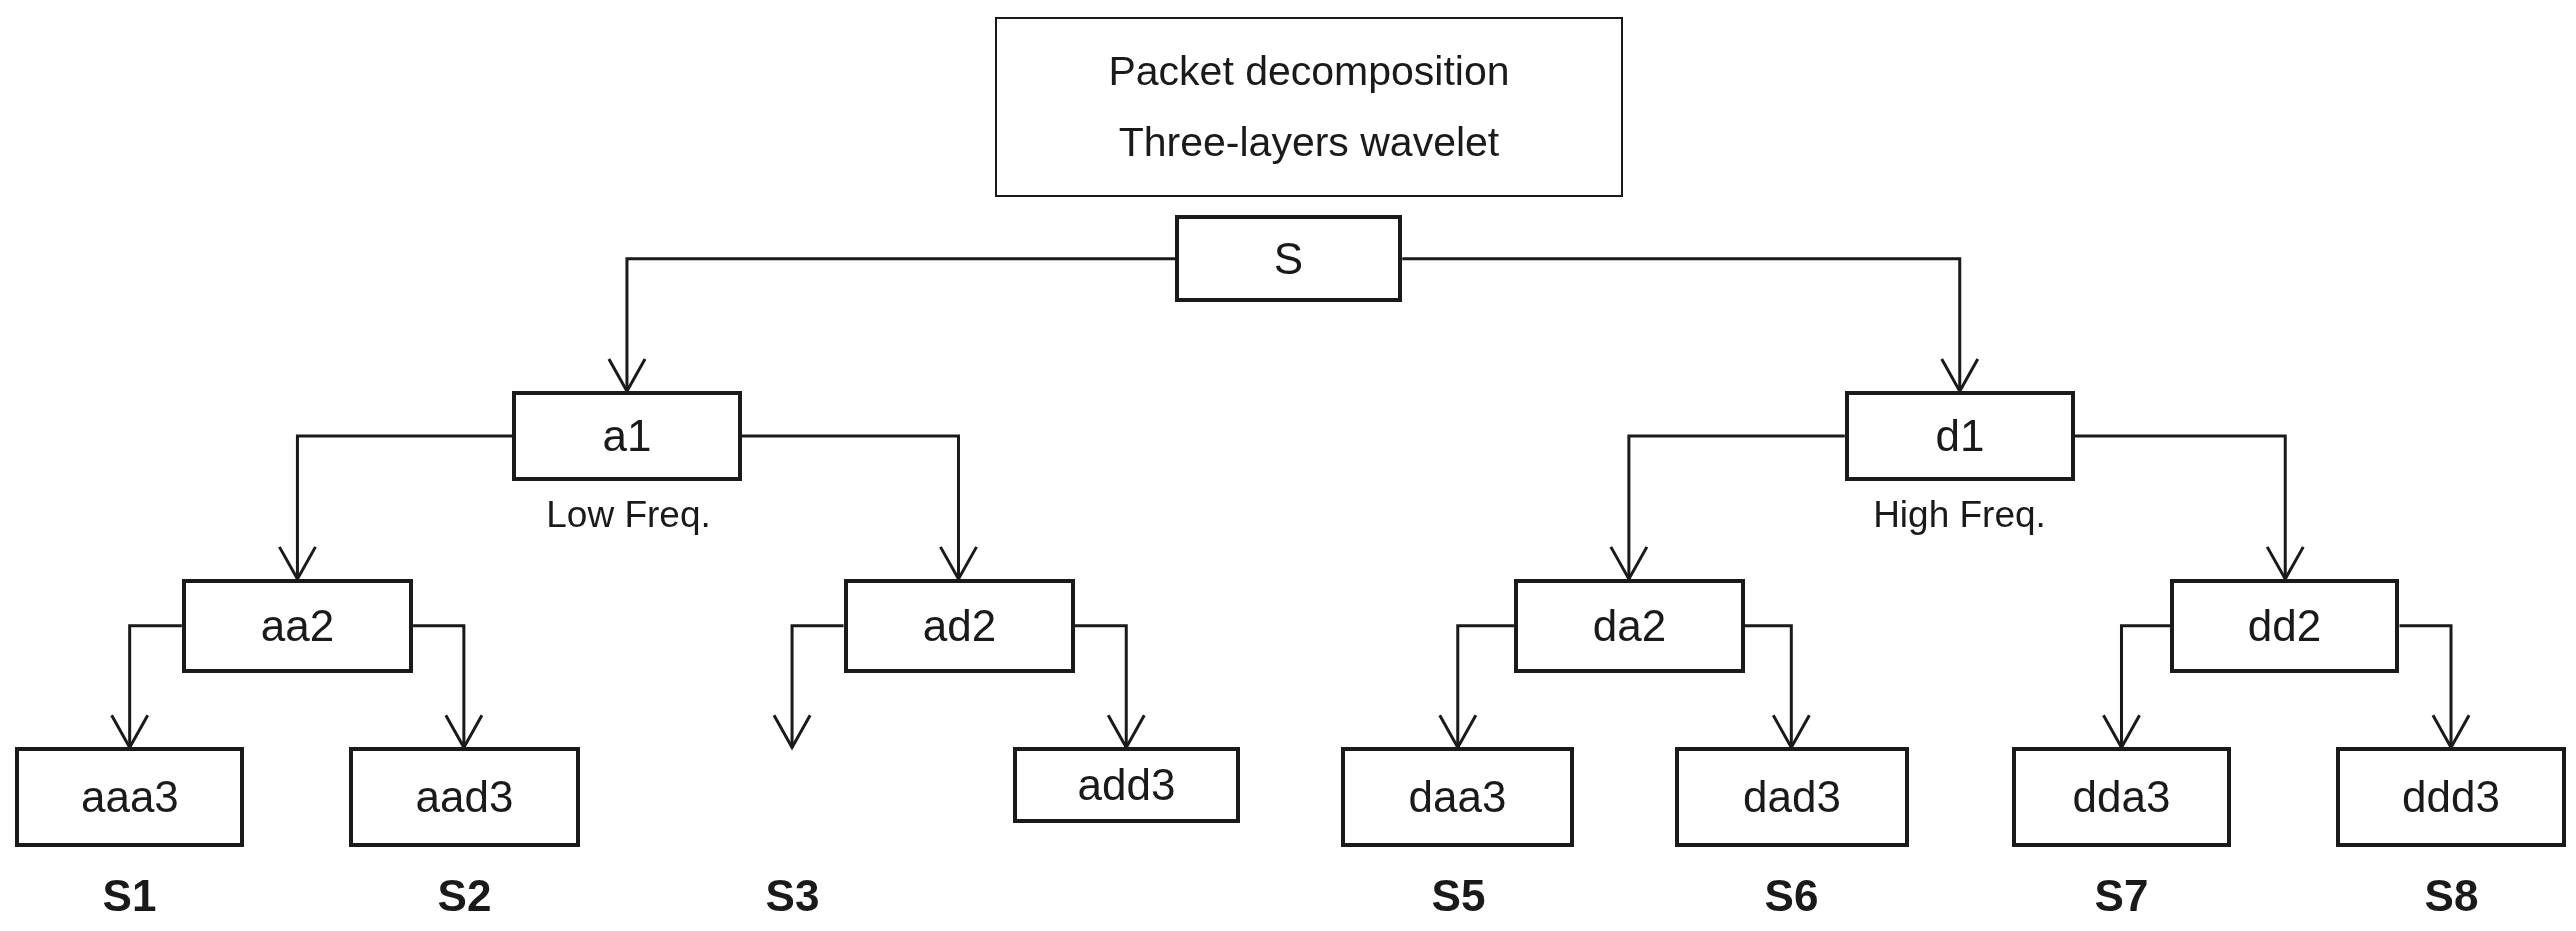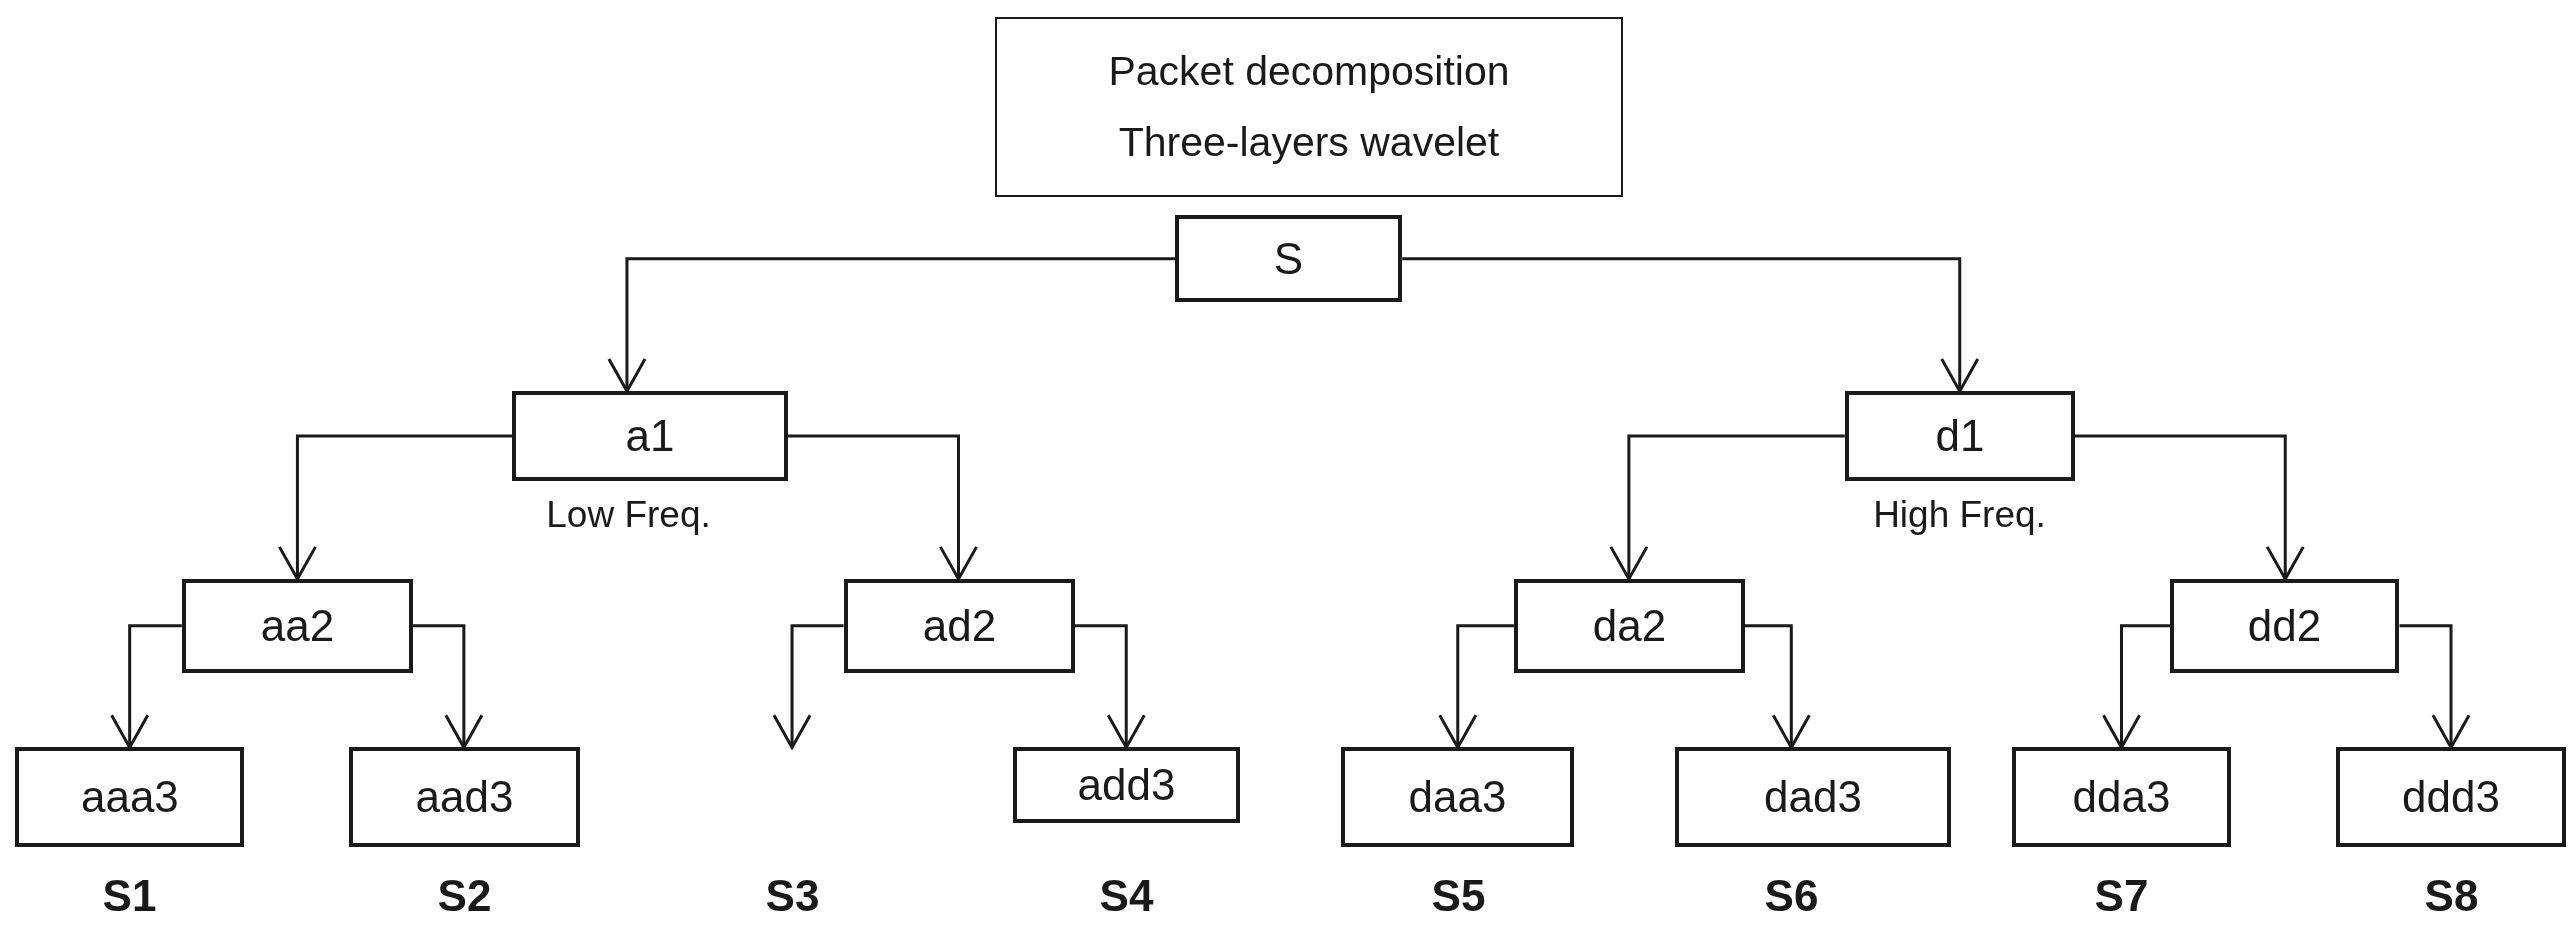--- a/index.html
+++ b/index.html
@@ -73,32 +73,32 @@
     height: 56px;
     display: flex;
     align-items: center;
     justify-content: center;
     font-size: 44px;
     font-weight: bold;
   }
 
   
   #node-s    { left: 1175px; top: 215px; width: 227px; height: 87px; }
-  #node-a1   { left: 512px;  top: 391px; width: 276px; height: 90px; }
+  #node-a1   { left: 512px;  top: 391px; width: 230px; height: 90px; }
   #node-d1   { left: 1845px; top: 391px; width: 230px; height: 90px; }
   #node-aa2  { left: 182px;  top: 579px; width: 231px; height: 94px; }
   #node-ad2  { left: 844px; top: 579px; width: 231px; height: 94px; }
   #node-da2  { left: 1514px; top: 579px; width: 231px; height: 94px; }
   #node-dd2  { left: 2170px; top: 579px; width: 229px; height: 94px; }
   #node-aaa3 { left: 15.4px;   top: 747px; width: 229px; height: 100px; }
   #node-aad3 { left: 349px;  top: 747px; width: 231px; height: 100px; }
   #node-ada3 { left: 678px; top: 747px; width: 227px; height: 100px; }
   #node-add3 { left: 1013px; top: 747px; width: 227px; height: 76px; }
   #node-daa3 { left: 1341px; top: 747px; width: 233px; height: 100px; }
-  #node-dad3 { left: 1675px; top: 747px; width: 276px; height: 100px; }
+  #node-dad3 { left: 1675px; top: 747px; width: 234px; height: 100px; }
   #node-dda3 { left: 2012px; top: 747px; width: 219px; height: 100px; }
   #node-ddd3 { left: 2336px; top: 747px; width: 230px; height: 100px; }
 
   #freq-low  { left: 428px; }
   #freq-high { left: 1759px; }
 
   #sig-1 { left: 29px; }
   #sig-2 { left: 364px; }
   #sig-3 { left: 692px; }
   #sig-4 { left: 1026px; }
@@ -235,20 +235,19 @@
   <div class="node" id="node-dda3">
     <span>dda3</span>
   </div>
   <div class="node" id="node-ddd3">
     <span>ddd3</span>
   </div>
 
   <div class="signal-label" id="sig-1">S1</div>
   <div class="signal-label" id="sig-2">S2</div>
   <div class="signal-label" id="sig-3">S3</div>
-  <div class="signal-label" id="sig-4">S4</div>
   <div class="signal-label" id="sig-5">S5</div>
   <div class="signal-label" id="sig-6">S6</div>
   <div class="signal-label" id="sig-7">S7</div>
   <div class="signal-label" id="sig-8">S8</div>
 
 </div>
 
 
 </body></html>

